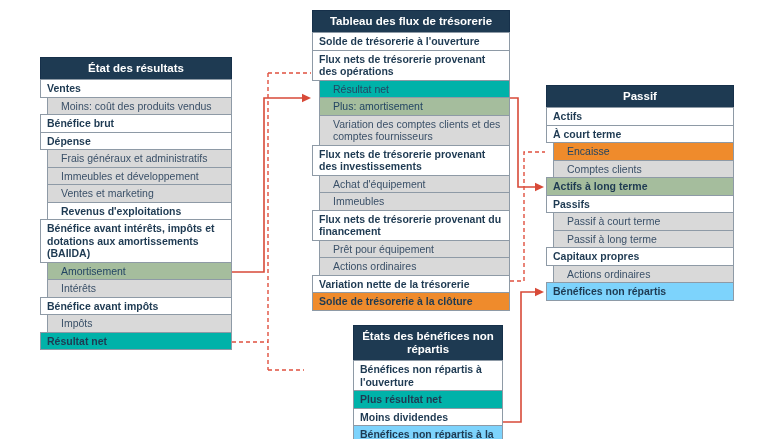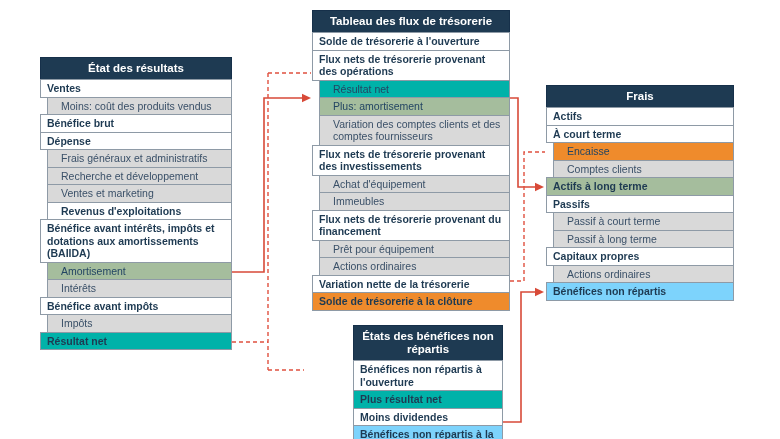--- a/index.html
+++ b/index.html
@@ -32,21 +32,21 @@
 
 <div class="canvas">
 
   <div class="col" id="col-income">
       <div class="row header">État des résultats</div>
       <div class="row">Ventes</div>
       <div class="row item inset">Moins: coût des produits vendus</div>
       <div class="row">Bénéfice brut</div>
       <div class="row">Dépense</div>
       <div class="row item inset">Frais généraux et administratifs</div>
-      <div class="row item inset">Recherche et développement</div>
+      <div class="row item inset">Immeubles et développement</div>
       <div class="row item inset">Ventes et marketing</div>
       <div class="row inset">Revenus d'exploitations</div>
       <div class="row">Bénéfice avant intérêts, impôts et dotations aux amortissements (BAIIDA)</div>
       <div class="row plain inset green">Amortisement</div>
       <div class="row item inset">Intérêts</div>
       <div class="row">Bénéfice avant impôts</div>
       <div class="row item inset">Impôts</div>
       <div class="row teal">Résultat net</div>
     </div>
   <div class="col" id="col-cashflow">
@@ -66,21 +66,21 @@
       <div class="row orange">Solde de trésorerie à la clôture</div>
     </div>
   <div class="col" id="col-retained">
       <div class="row header">États des bénéfices non répartis</div>
       <div class="row">Bénéfices non répartis à l'ouverture</div>
       <div class="row teal">Plus résultat net</div>
       <div class="row">Moins dividendes</div>
       <div class="row red">Bénéfices non répartis à la clôture</div>
     </div>
   <div class="col" id="col-bilan">
-      <div class="row header">Frais</div>
+      <div class="row header">Passif</div>
       <div class="row">Actifs</div>
       <div class="row">À court terme</div>
       <div class="row plain inset orange">Encaisse</div>
       <div class="row item inset">Comptes clients</div>
       <div class="row green">Actifs à long terme</div>
       <div class="row">Passifs</div>
       <div class="row item inset">Passif à court terme</div>
       <div class="row item inset">Passif à long terme</div>
       <div class="row">Capitaux propres</div>
       <div class="row item inset">Actions ordinaires</div>

